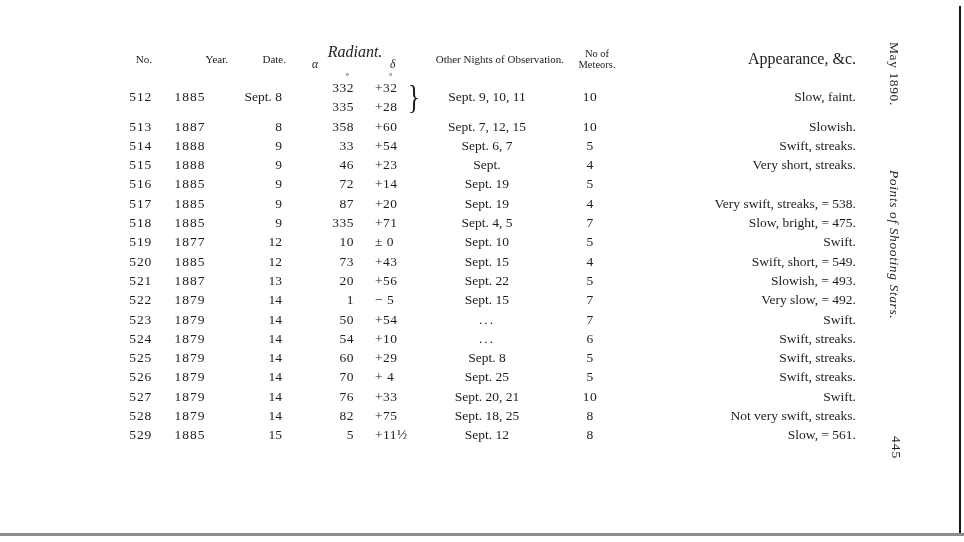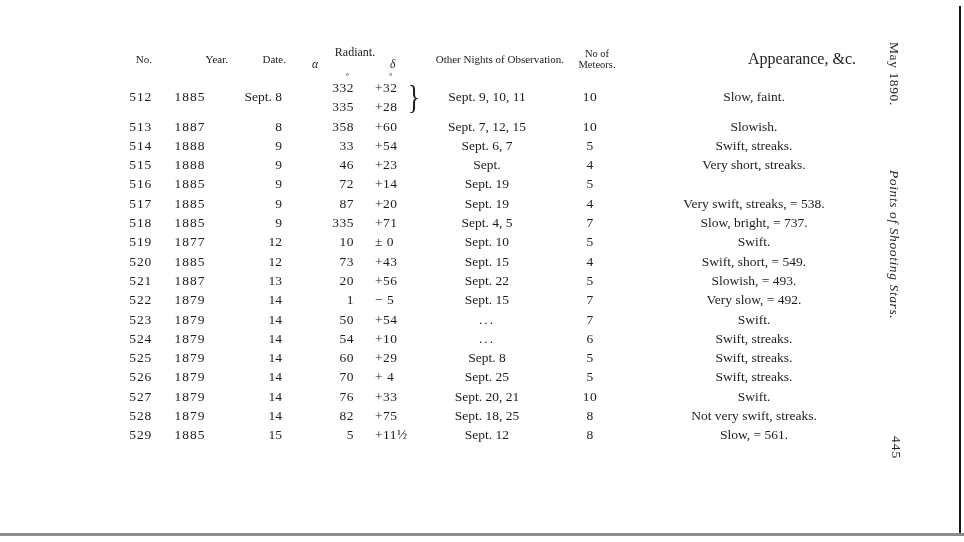--- a/index.html
+++ b/index.html
@@ -30,41 +30,41 @@
   .m-page  { left: 888px; top: 436px; letter-spacing: 1px; }
 
   
   .grid-row {
     display: grid;
     grid-template-columns: 42px 76px 58px 74px 50px 154px 52px 240px;
   }
   .thead { position: absolute; left: 110px; top: 46px; width: 746px; font-size: 11px; color: #222; }
   .hc { align-self: center; text-align: right; line-height: 26px; height: 26px; }
   .h-radiant { grid-column: 4 / 6; height: 26px; text-align: center; }
-  .h-radiant .r1 { font-size: 12px; line-height: 12px; padding-left: 14px; }
+  .h-radiant .r1 { font-size: 16px; line-height: 12px; padding-left: 14px; font-style: italic; }
   .h-radiant .r2 { position: relative; height: 13px; font-style: italic; font-size: 11.5px; }
   .h-radiant .r2 .ga { position: absolute; left: 26px; top: 0; }
   .h-radiant .r2 .gd { position: absolute; left: 104px; top: 0; }
   .h-meteors { text-align: center; font-size: 10.5px; line-height: 11px; padding-top: 2px; margin-left: 14px; }
   .h-appearance { font-size: 16px; }
 
   .tbody { position: absolute; left: 110px; top: 78px; width: 746px; font-size: 13.5px; }
   .row { height: 19.3px; line-height: 19.3px; }
   .row.double { height: 38.6px; line-height: 38.6px; }
   .row.double .twoline { line-height: 19.3px; padding-top: 0; }
 
   .cell { overflow: visible; white-space: nowrap; }
   .c-no        { text-align: right; letter-spacing: 0.8px; }
   .c-year      { text-align: center; letter-spacing: 1px; }
   .c-date      { text-align: right; padding-right: 4px; }
   .c-alpha     { text-align: right; padding-right: 6px; letter-spacing: 0.5px; }
   .c-delta     { text-align: left; padding-left: 15px; position: relative; letter-spacing: 0.5px; }
   .c-nights    { text-align: center; }
   .c-meteors   { text-align: center; letter-spacing: 0.5px; }
-  .c-appearance{ text-align: center; padding-left: 36px; }
+  .c-appearance{ text-align: right; padding-left: 36px; }
 
   .num { position: relative; display: inline-block; }
   .degmark {
     position: absolute; right: 5px; top: -6px;
     font-size: 9px; line-height: 9px; letter-spacing: 0;
   }
   .brace {
     position: absolute; left: 46px; top: 1px;
     font-size: 33px; line-height: 37px;
     transform: scaleX(0.75);
@@ -168,21 +168,21 @@
         <div class="cell c-appearance">Very swift, streaks, = 538.</div>
       </div>
       <div class="row grid-row">
         <div class="cell c-no">518</div>
         <div class="cell c-year">1885</div>
         <div class="cell c-date">9</div>
         <div class="cell c-alpha"><span class="num">335</span></div>
         <div class="cell c-delta">+71</div>
         <div class="cell c-nights">Sept. 4, 5</div>
         <div class="cell c-meteors">7</div>
-        <div class="cell c-appearance">Slow, bright, = 737.</div>
+        <div class="cell c-appearance">Slow, bright, = 475.</div>
       </div>
       <div class="row grid-row">
         <div class="cell c-no">519</div>
         <div class="cell c-year">1877</div>
         <div class="cell c-date">12</div>
         <div class="cell c-alpha"><span class="num">10</span></div>
         <div class="cell c-delta">±  0</div>
         <div class="cell c-nights">Sept. 10</div>
         <div class="cell c-meteors">5</div>
         <div class="cell c-appearance">Swift.</div>

